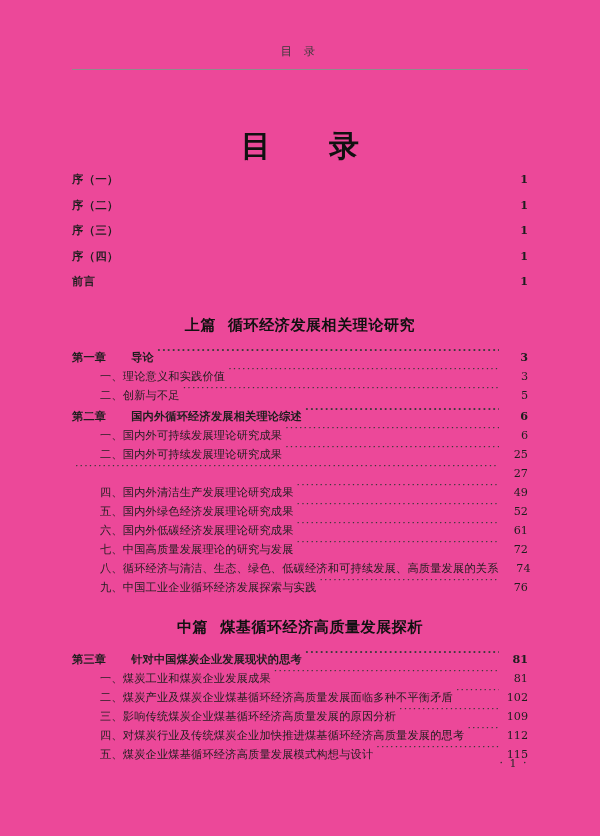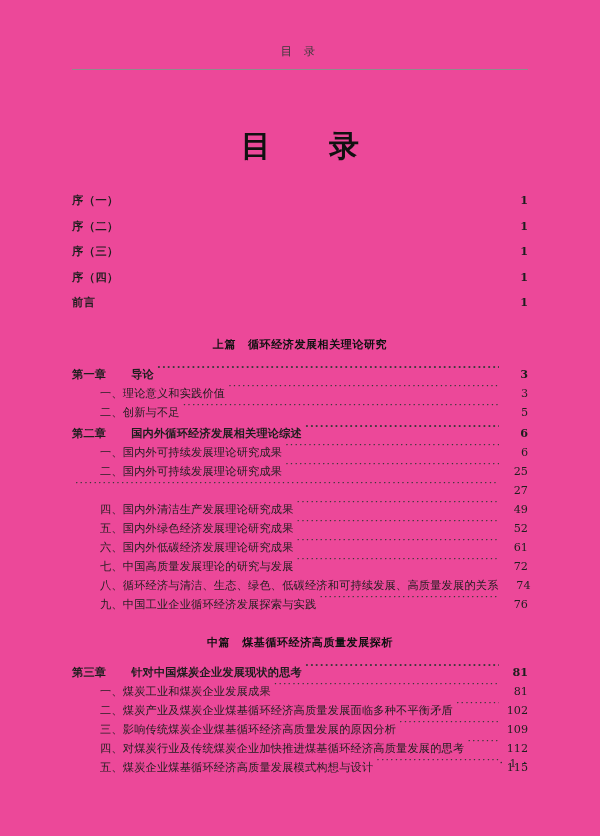--- a/index.html
+++ b/index.html
@@ -53,21 +53,21 @@
     font-weight: bold;
     letter-spacing: 14px;
     text-indent: 14px;
     color: #111;
     font-family: "DejaVu Serif", "Liberation Serif", serif;
   }
 
   
   .toc {
     position: absolute;
-    top: 188px;
+    top: 167px;
     left: 72px;
     width: 456px;
   }
 
   .entry {
     display: flex;
     align-items: baseline;
     font-size: 11.2px;
     line-height: 19px;
     color: #1e1e1e;
@@ -110,21 +110,21 @@
   
   .entry.chapter { font-weight: bold; }
   .entry.chapter .label .chap-num { margin-right: 25px; }
 
   
   .entry.sub .label { padding-left: 28px; }
 
   
   .part-heading {
     text-align: center;
-    font-size: 11px;
+    font-size: 15px;
     font-weight: bold;
     color: #111;
     font-family: "DejaVu Serif", "Liberation Serif", serif;
     letter-spacing: 0.6px;
   }
   .part-heading .part-name { margin-right: 12px; }
 
   .gap-front-to-part { height: 21px; }
   .gap-part-to-list  { height: 13px; }
   .gap-block         { height: 2px; }

